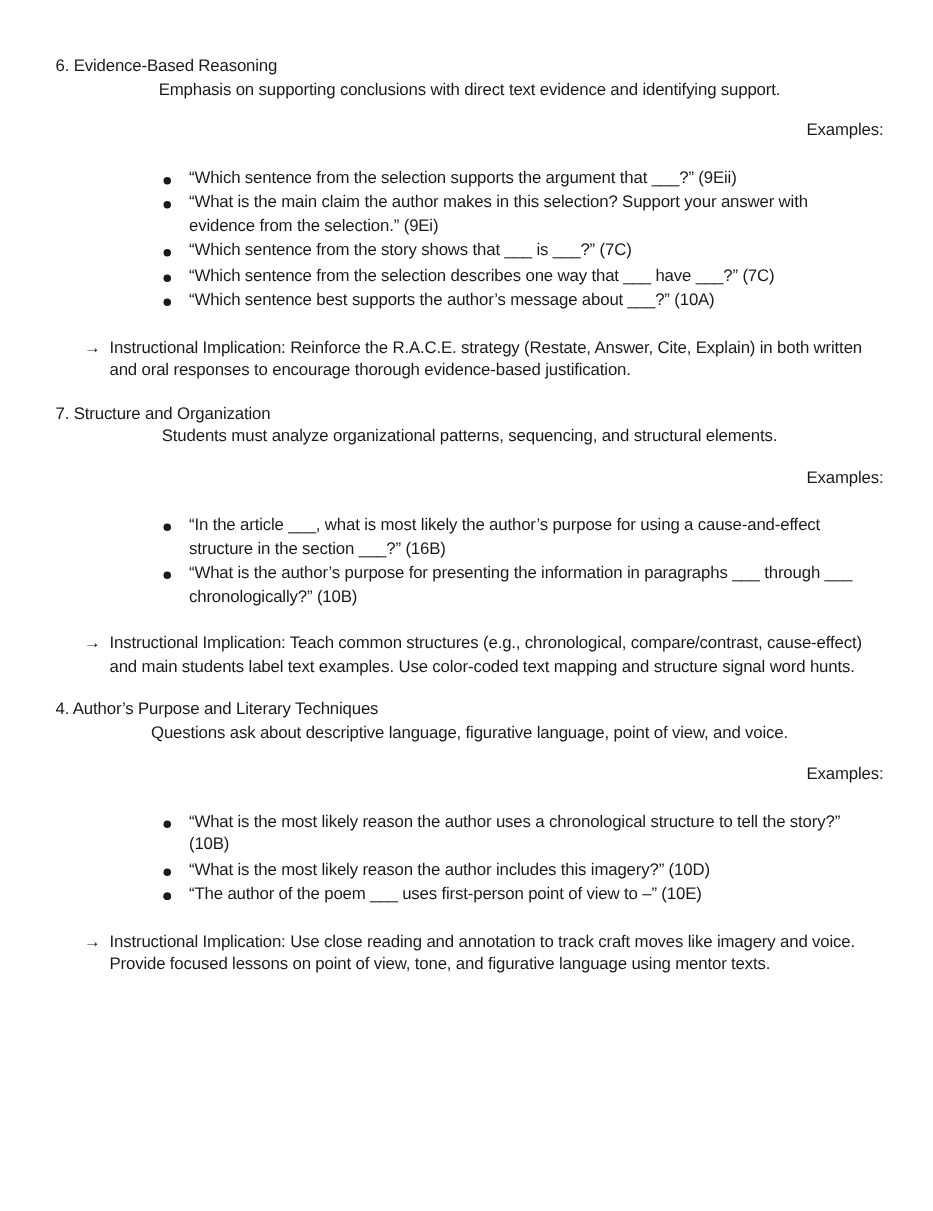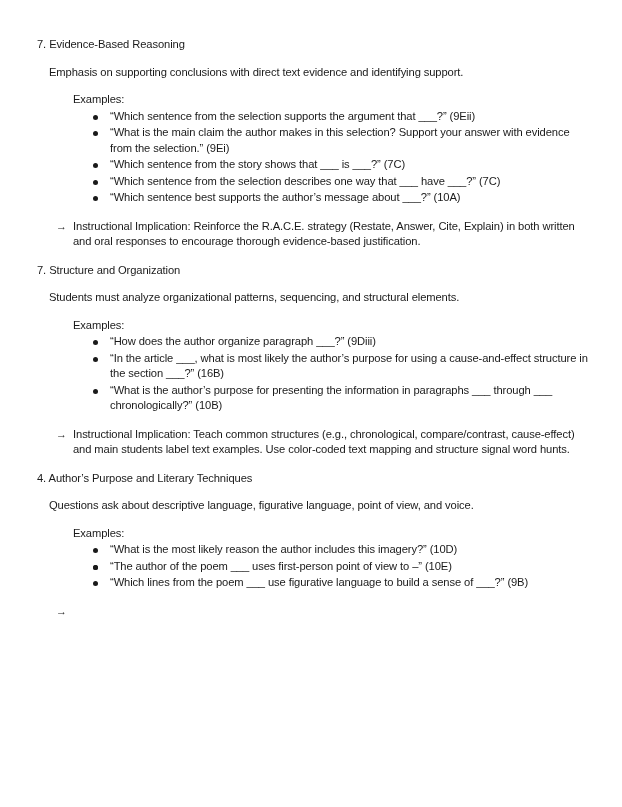--- a/index.html
+++ b/index.html
@@ -7,78 +7,78 @@
     width: 622px; height: 807px; overflow: hidden; position: relative;
     font-family: "Liberation Sans", sans-serif;
     color: #1a1a1a;
     font-size: 11.2px;
     line-height: 15.5px;
     letter-spacing: -0.1px;
   }
   .page { position: absolute; left: 37px; top: 37px; width: 552px; }
   .section { margin: 0 0 13px 0; }
   .sec-title { margin: 0; }
-  .sec-desc { margin: 12px; }
-  .examples-label { margin: 0 0 1px 36px; }
-  ul.examples { list-style: none; margin: 0; padding: 0 0 0 73px; }
+  .sec-desc { margin: 0; text-align: center; }
+  .examples-label { margin: 12px 0 1px 36px; text-align: right; }
+  ul.examples { list-style: none; margin: 16px; padding: 0 0 0 73px; }
   ul.examples li { position: relative; padding-left: 0; margin: 0 0 1px 0; }
   ul.examples li .bullet {
     position: absolute; left: -17px; top: 6px; width: 5px; height: 5px;
     border-radius: 50%; background: #1a1a1a;
   }
   .implication { position: relative; margin: 13px 0 0 36px; }
   .implication .arrow {
     position: absolute; left: -17px; top: 0; font-size: 11px;
   }
 </style>
 </head>
 <body>
 
 <div class="page">
 
   <div class="section">
-    <p class="sec-title">7. Evidence-Based Reasoning</p>
+    <p class="sec-title">6. Evidence-Based Reasoning</p>
     <p class="sec-desc">Emphasis on supporting conclusions with direct text evidence and identifying support.</p>
     <p class="examples-label">Examples:</p>
     <ul class="examples">
       <li><span class="bullet"></span><span>“Which sentence from the selection supports the argument that ___?” (9Eii)</span></li>
       <li><span class="bullet"></span><span>“What is the main claim the author makes in this selection? Support your answer with evidence from the selection.” (9Ei)</span></li>
       <li><span class="bullet"></span><span>“Which sentence from the story shows that ___ is ___?” (7C)</span></li>
       <li><span class="bullet"></span><span>“Which sentence from the selection describes one way that ___ have ___?” (7C)</span></li>
       <li><span class="bullet"></span><span>“Which sentence best supports the author’s message about ___?” (10A)</span></li>
     </ul>
     <p class="implication">
       <span class="arrow">→</span>
       <span>Instructional Implication: Reinforce the R.A.C.E. strategy (Restate, Answer, Cite, Explain) in both written and oral responses to encourage thorough evidence-based justification.</span>
     </p>
   </div>
 
   <div class="section">
     <p class="sec-title">7. Structure and Organization</p>
     <p class="sec-desc">Students must analyze organizational patterns, sequencing, and structural elements.</p>
     <p class="examples-label">Examples:</p>
     <ul class="examples">
-      <li><span class="bullet"></span><span>“How does the author organize paragraph ___?” (9Diii)</span></li>
       <li><span class="bullet"></span><span>“In the article ___, what is most likely the author’s purpose for using a cause-and-effect structure in the section ___?” (16B)</span></li>
       <li><span class="bullet"></span><span>“What is the author’s purpose for presenting the information in paragraphs ___ through ___ chronologically?” (10B)</span></li>
     </ul>
     <p class="implication">
       <span class="arrow">→</span>
       <span>Instructional Implication: Teach common structures (e.g., chronological, compare/contrast, cause-effect) and main students label text examples. Use color-coded text mapping and structure signal word hunts.</span>
     </p>
   </div>
 
   <div class="section">
     <p class="sec-title">4. Author’s Purpose and Literary Techniques</p>
     <p class="sec-desc">Questions ask about descriptive language, figurative language, point of view, and voice.</p>
     <p class="examples-label">Examples:</p>
     <ul class="examples">
+      <li><span class="bullet"></span><span>“What is the most likely reason the author uses a chronological structure to tell the story?” (10B)</span></li>
       <li><span class="bullet"></span><span>“What is the most likely reason the author includes this imagery?” (10D)</span></li>
       <li><span class="bullet"></span></li>
       <li><span class="bullet"></span><span>“The author of the poem ___ uses first-person point of view to –” (10E)</span></li>
-      <li><span class="bullet"></span><span>“Which lines from the poem ___ use figurative language to build a sense of ___?” (9B)</span></li>
     </ul>
     <p class="implication">
       <span class="arrow">→</span>
+      <span>Instructional Implication: Use close reading and annotation to track craft moves like imagery and voice. Provide focused lessons on point of view, tone, and figurative language using mentor texts.</span>
     </p>
   </div>
 
 </div>
 
 </body></html>

